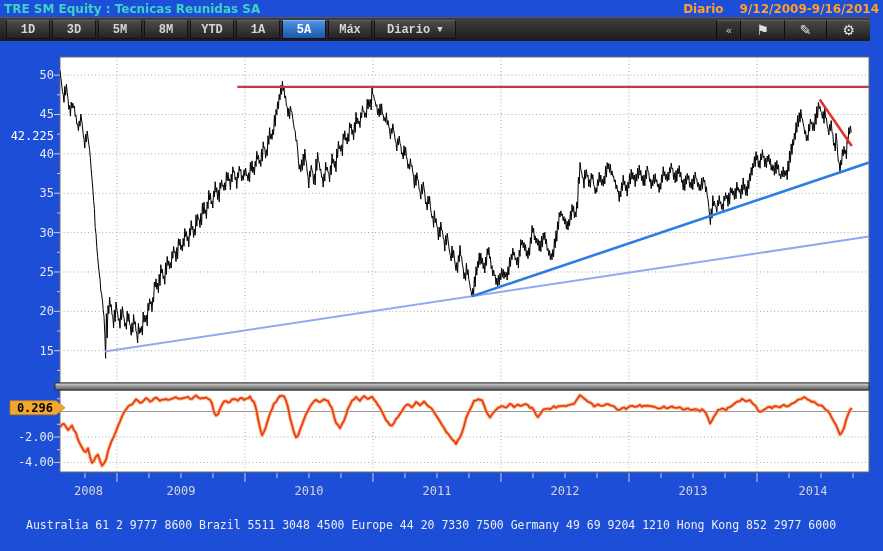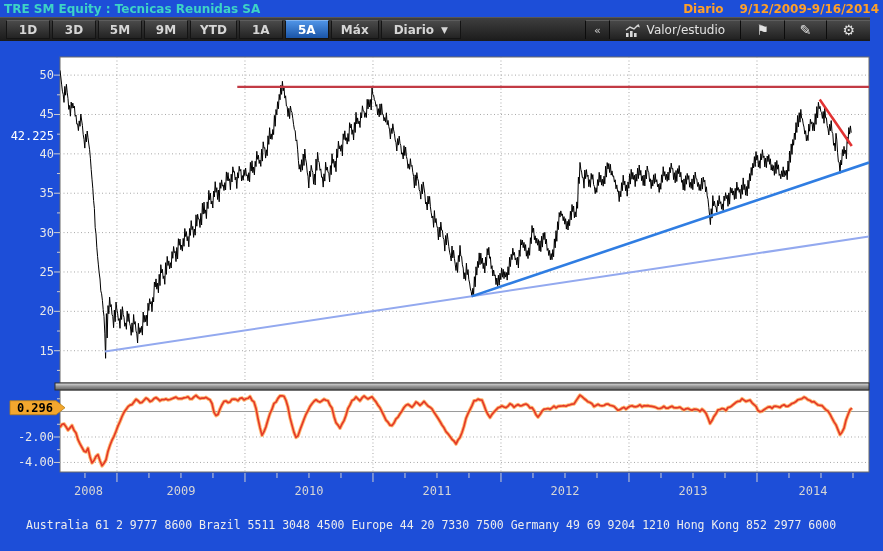--- a/index.html
+++ b/index.html
@@ -10,21 +10,21 @@
             justify-content:space-between;align-items:center;padding:0 4px;box-sizing:border-box;z-index:5;}
   .title{color:#3dd3c6;font-size:12px;font-weight:bold;white-space:pre;}
   .range{color:#ffa028;font-size:12px;font-weight:bold;display:flex;gap:16px;}
   
   .tabbar{position:absolute;top:17px;left:0;width:870px;height:24px;z-index:5;
           background:linear-gradient(#3e3e3e,#1b1b1b);border-top:1px solid #565656;
           display:flex;align-items:stretch;box-sizing:border-box;padding:2px 0 2px 6px;}
   .tab{display:flex;align-items:center;justify-content:center;min-width:24px;padding:0 9px;
        margin-right:2px;color:#d6d6d6;font-size:12px;font-weight:bold;
        background:linear-gradient(#4a4a4a,#232323);border:1px solid #141414;border-top-color:#5d5d5d;
-       cursor:default;white-space:pre;}
+       cursor:default;white-space:pre;font-family:Liberation Mono, monospace;}
   .tab.selected{background:linear-gradient(#4f93e6,#1a55a8);color:#fff;border-top-color:#7fb2f0;}
   .tab.dropdown{padding:0 12px;}
   .tab .arrow{font-size:9px;margin-left:7px;}
   .toolgroup{margin-left:auto;display:flex;align-items:stretch;}
   .tbtn{display:flex;align-items:center;justify-content:center;gap:7px;padding:0 15px;
         color:#e2e2e2;font-size:12px;background:linear-gradient(#484848,#222);
         border-left:1px solid #0c0c0c;border-top:1px solid #5d5d5d;cursor:default;white-space:pre;}
   .tbtn.small{padding:0 8px;font-size:11px;color:#cfcfcf;
               background:linear-gradient(#3a3a3a,#1d1d1d);}
   .tbtn .glyph{font-size:14px;line-height:14px;}
@@ -44,42 +44,32 @@
       <span>Diario</span>
       <span>9/12/2009-9/16/2014</span>
     </span>
   </div>
 
   <div class="tabbar">
 
     <div class="tab">1D</div>
       <div class="tab">3D</div>
       <div class="tab">5M</div>
-      <div class="tab">9M</div>
+      <div class="tab">8M</div>
       <div class="tab">YTD</div>
       <div class="tab">1A</div>
       <div class="tab selected">5A</div>
       <div class="tab">Máx</div>
     <div class="tab dropdown">
       <span>Diario</span>
       <span class="arrow">▼</span>
     </div>
     <div class="toolgroup">
       <div class="tbtn small">
         <span>«</span>
-      </div>
-      <div class="tbtn">
-        <svg class="glyph" width="15" height="13" viewBox="0 0 15 13">
-          <rect x="1" y="9" width="2.6" height="4" fill="#d8d8d8"></rect>
-          <rect x="5" y="7" width="2.6" height="6" fill="#d8d8d8"></rect>
-          <rect x="9" y="9" width="2.6" height="4" fill="#d8d8d8"></rect>
-          <polyline points="1,6 5,3 9,5 13,1" fill="none" stroke="#d8d8d8" stroke-width="1.4"></polyline>
-          <polygon points="13.8,0 14.8,3.4 11.6,2.2" fill="#d8d8d8"></polygon>
-        </svg>
-        <span>Valor/estudio</span>
       </div>
       <div class="tbtn">
         <span class="glyph">⚑</span>
       </div>
       <div class="tbtn">
         <span class="glyph">✎</span>
       </div>
       <div class="tbtn">
         <span class="glyph">⚙</span>
       </div>

